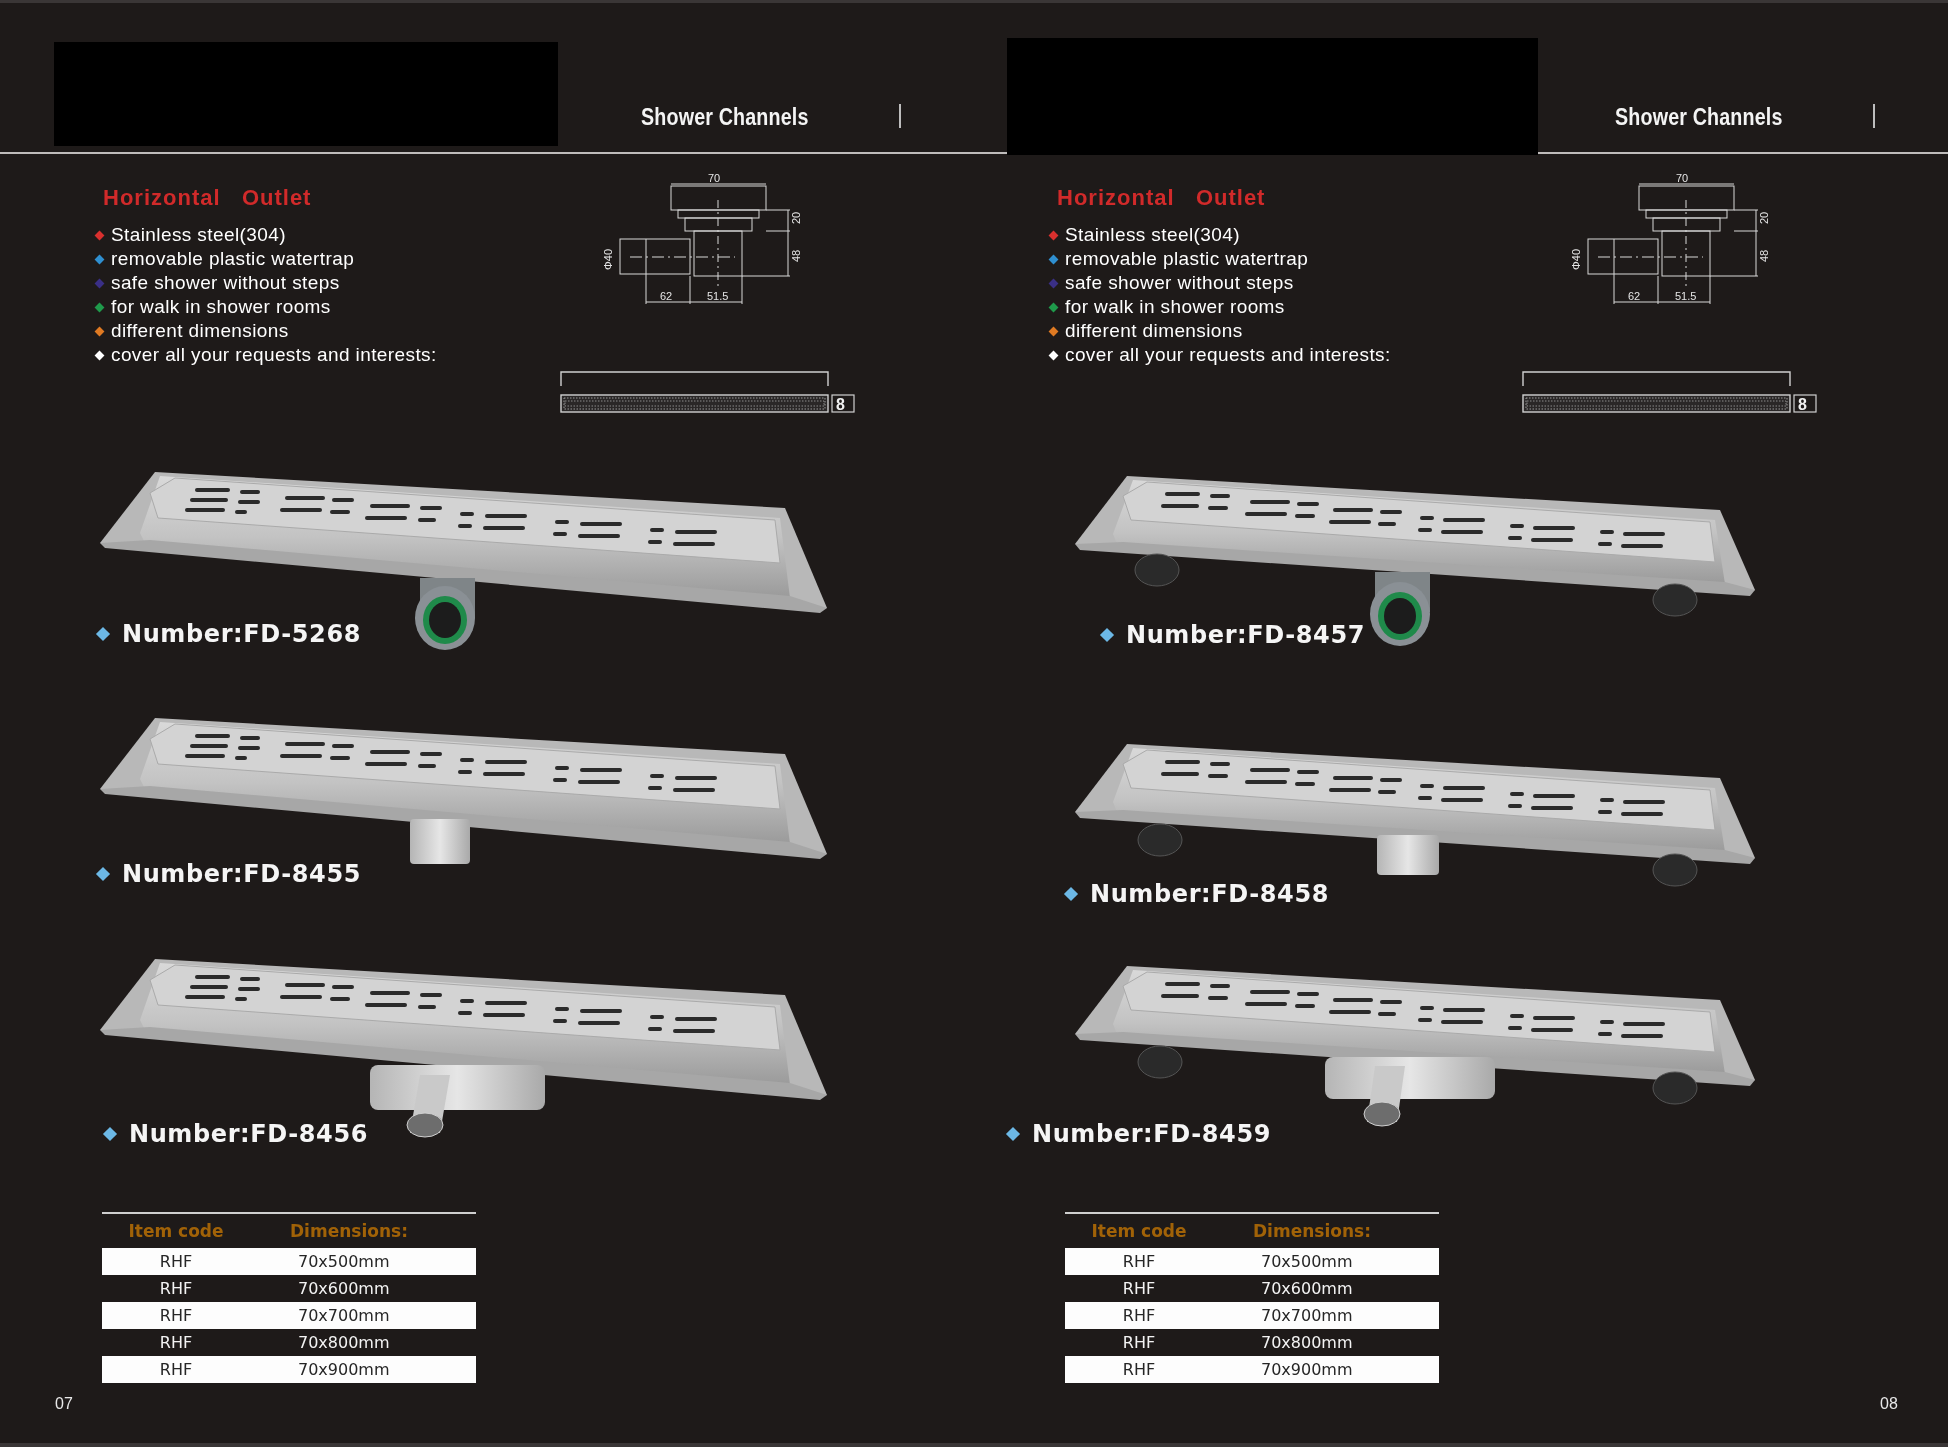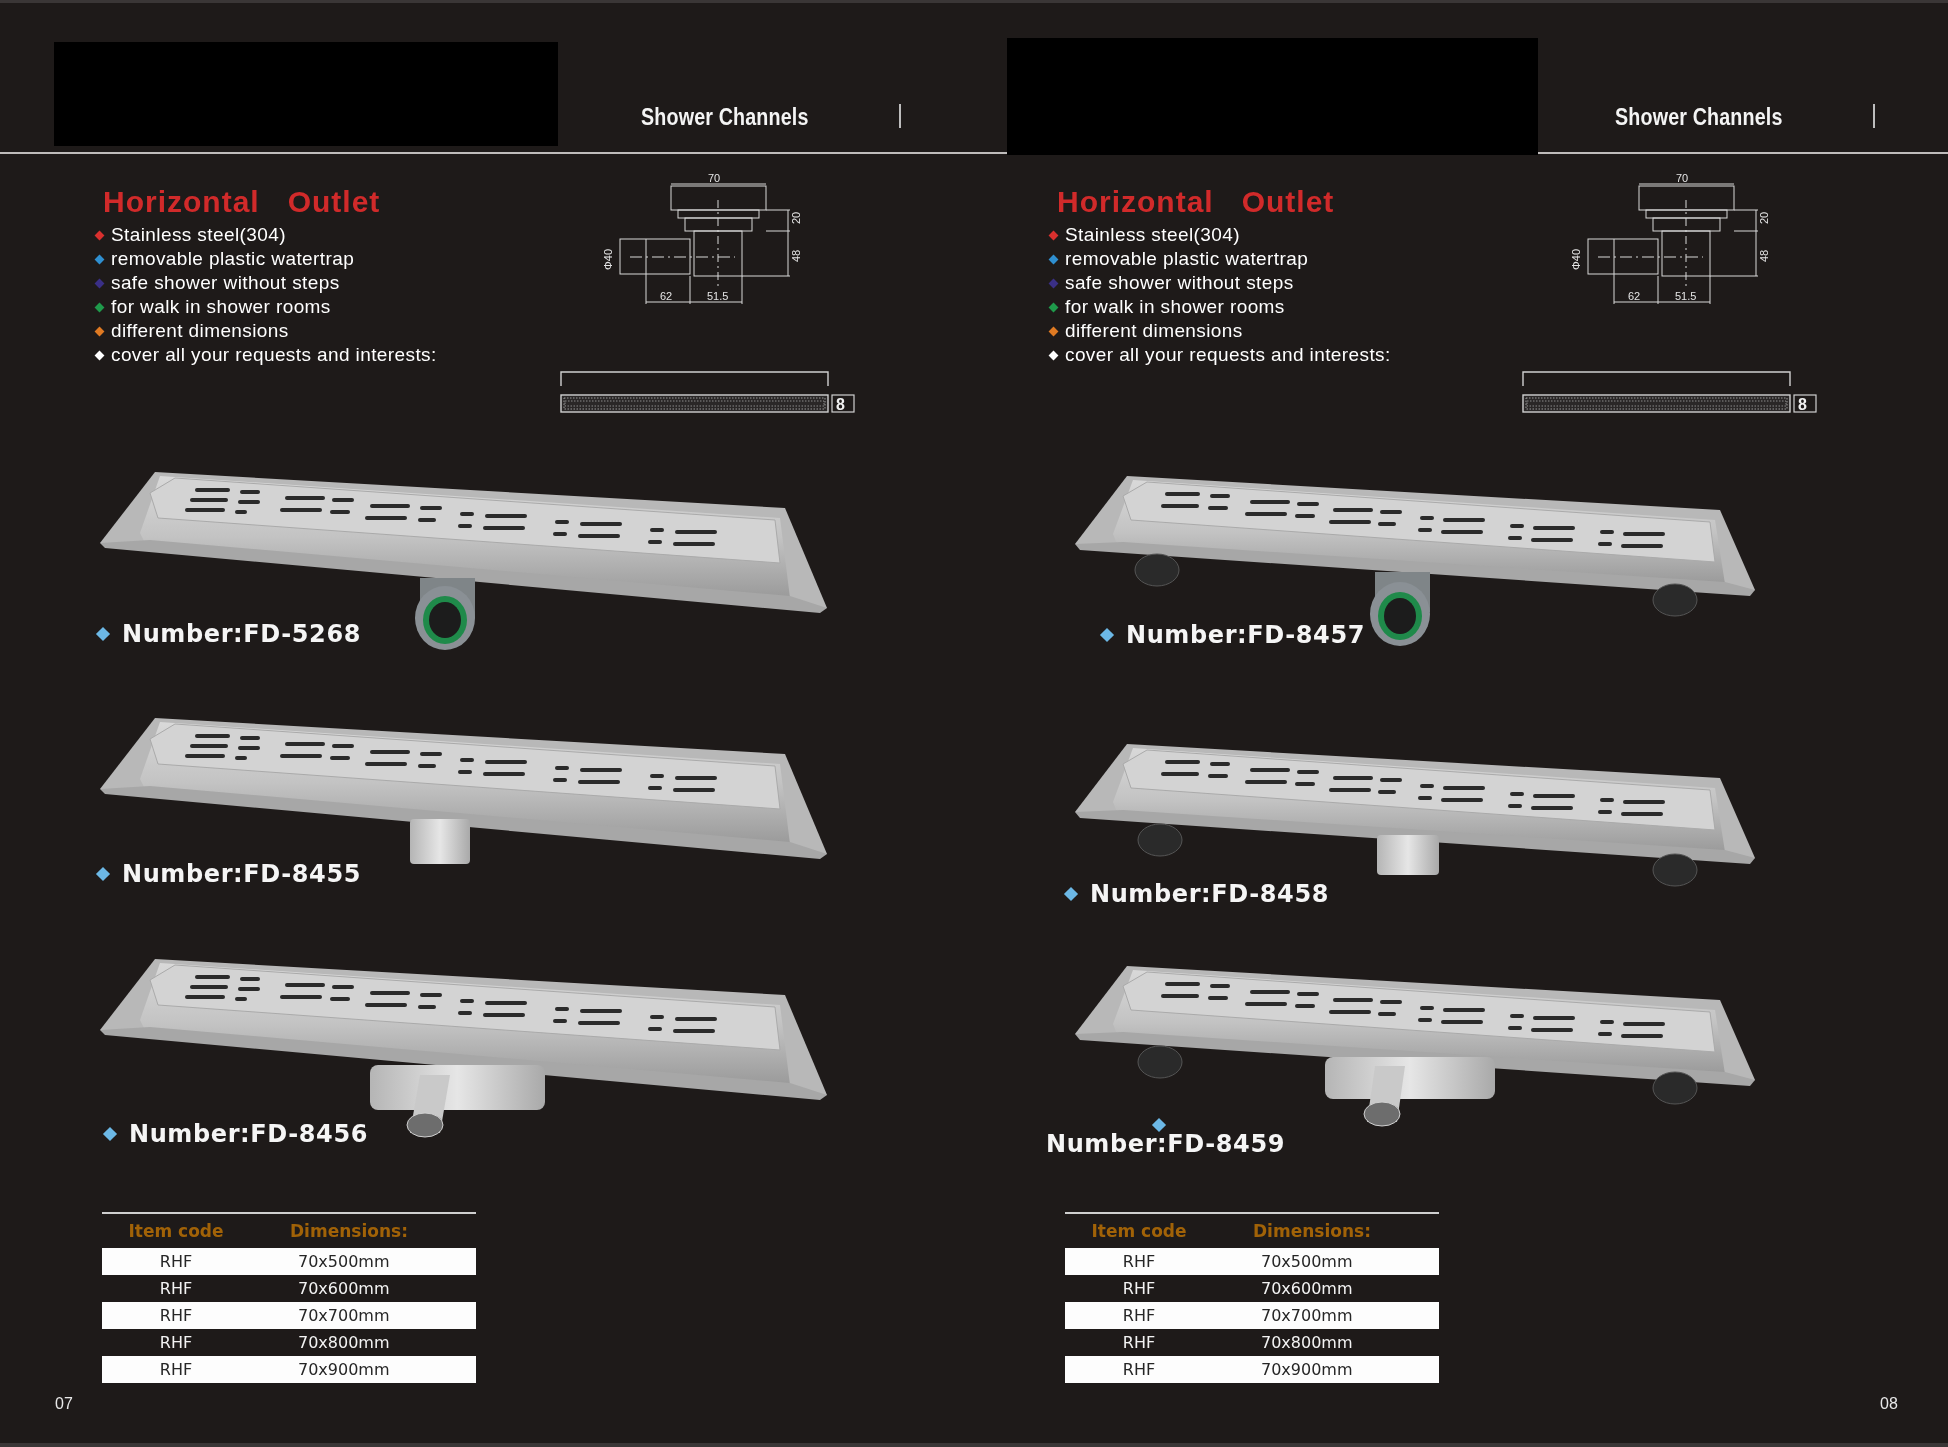--- a/index.html
+++ b/index.html
@@ -4,21 +4,21 @@
 <style>
   html,body{margin:0;padding:0;}
   body{width:1948px;height:1447px;background:#1e1a19;position:relative;overflow:hidden;font-family:"Liberation Sans",sans-serif;color:#fff;}
   .abs{position:absolute;}
   .frame-top{left:0;top:0;width:1948px;height:3px;background:#3a3636;}
   .frame-bottom{left:0;bottom:0;width:1948px;height:4px;background:#3a3636;}
   .logo-box{background:#000;}
   .hdr-title{font-family:"Liberation Sans",sans-serif;font-weight:bold;font-size:24px;letter-spacing:0.2px;transform:scaleX(0.82);transform-origin:left center;color:#f4f4f4;white-space:nowrap;}
   .hdr-sep{width:2px;height:24px;background:#bdbdbd;}
   .divider{height:2px;background:#bfbcbb;}
-  .section-title{font-family:"Liberation Sans",sans-serif;font-weight:bold;font-size:30px;color:#d12a2a;letter-spacing:1px;white-space:pre;}
+  .section-title{font-family:"Liberation Sans",sans-serif;font-weight:bold;font-size:22px;color:#d12a2a;letter-spacing:1px;white-space:pre;}
   .features{list-style:none;margin:0;padding:0;}
   .features li{height:24px;line-height:24px;font-size:19px;color:#ffffff;letter-spacing:0.4px;white-space:nowrap;display:flex;align-items:center;}
   .bullet{display:inline-block;width:7px;height:7px;transform:rotate(45deg);margin:0 8px 0 2px;flex:none;}
   .diagram svg{display:block;}
   .diagram text{font-family:"Liberation Sans",sans-serif;font-size:11px;fill:#e5e5e5;}
   .product-img svg{display:block;}
   .number-label{display:flex;align-items:center;font-family:"DejaVu Sans",sans-serif;font-weight:bold;font-size:24px;color:#f5f5f5;letter-spacing:0.6px;white-space:nowrap;}
   .number-label .dia{width:10px;height:10px;background:#6cb8e6;transform:rotate(45deg);margin-right:14px;flex:none;}
   .spec-table{width:374px;}
   .spec-rule{height:2px;background:#cfcfcf;}
@@ -475,21 +475,21 @@
       <rect x="523" y="70" width="14" height="4" rx="2"></rect>
         <rect x="546" y="72" width="42" height="4" rx="2"></rect>
     </g>
     <ellipse cx="85" cy="100" rx="22" ry="16" fill="#2a2a2a" stroke="#555"></ellipse>
     <ellipse cx="600" cy="126" rx="22" ry="16" fill="#2a2a2a" stroke="#555"></ellipse>
     <rect x="250" y="95" width="170" height="42" rx="8" fill="url(#steelB)"></rect>
     <polygon points="300,104 330,104 322,160 292,160" fill="#c9c9c9"></polygon>
     <ellipse cx="307" cy="152" rx="18" ry="12" fill="#6d6d6d" stroke="#d0d0d0"></ellipse>
   </svg>
 </div>
-<div class="abs number-label" style="left:1046px;top:1120px;flex-direction:column;">
+<div class="abs number-label" style="left:1008px;top:1120px;">
   <span class="dia"></span>
     <span>Number:FD-8459</span>
 </div>
 
 <div class="abs spec-table" style="left:1065px;top:1212px;">
   <div class="spec-rule"></div>
   <div class="spec-head">
     <span class="c1">Item code</span>
     <span class="c2">Dimensions:</span>
   </div>

